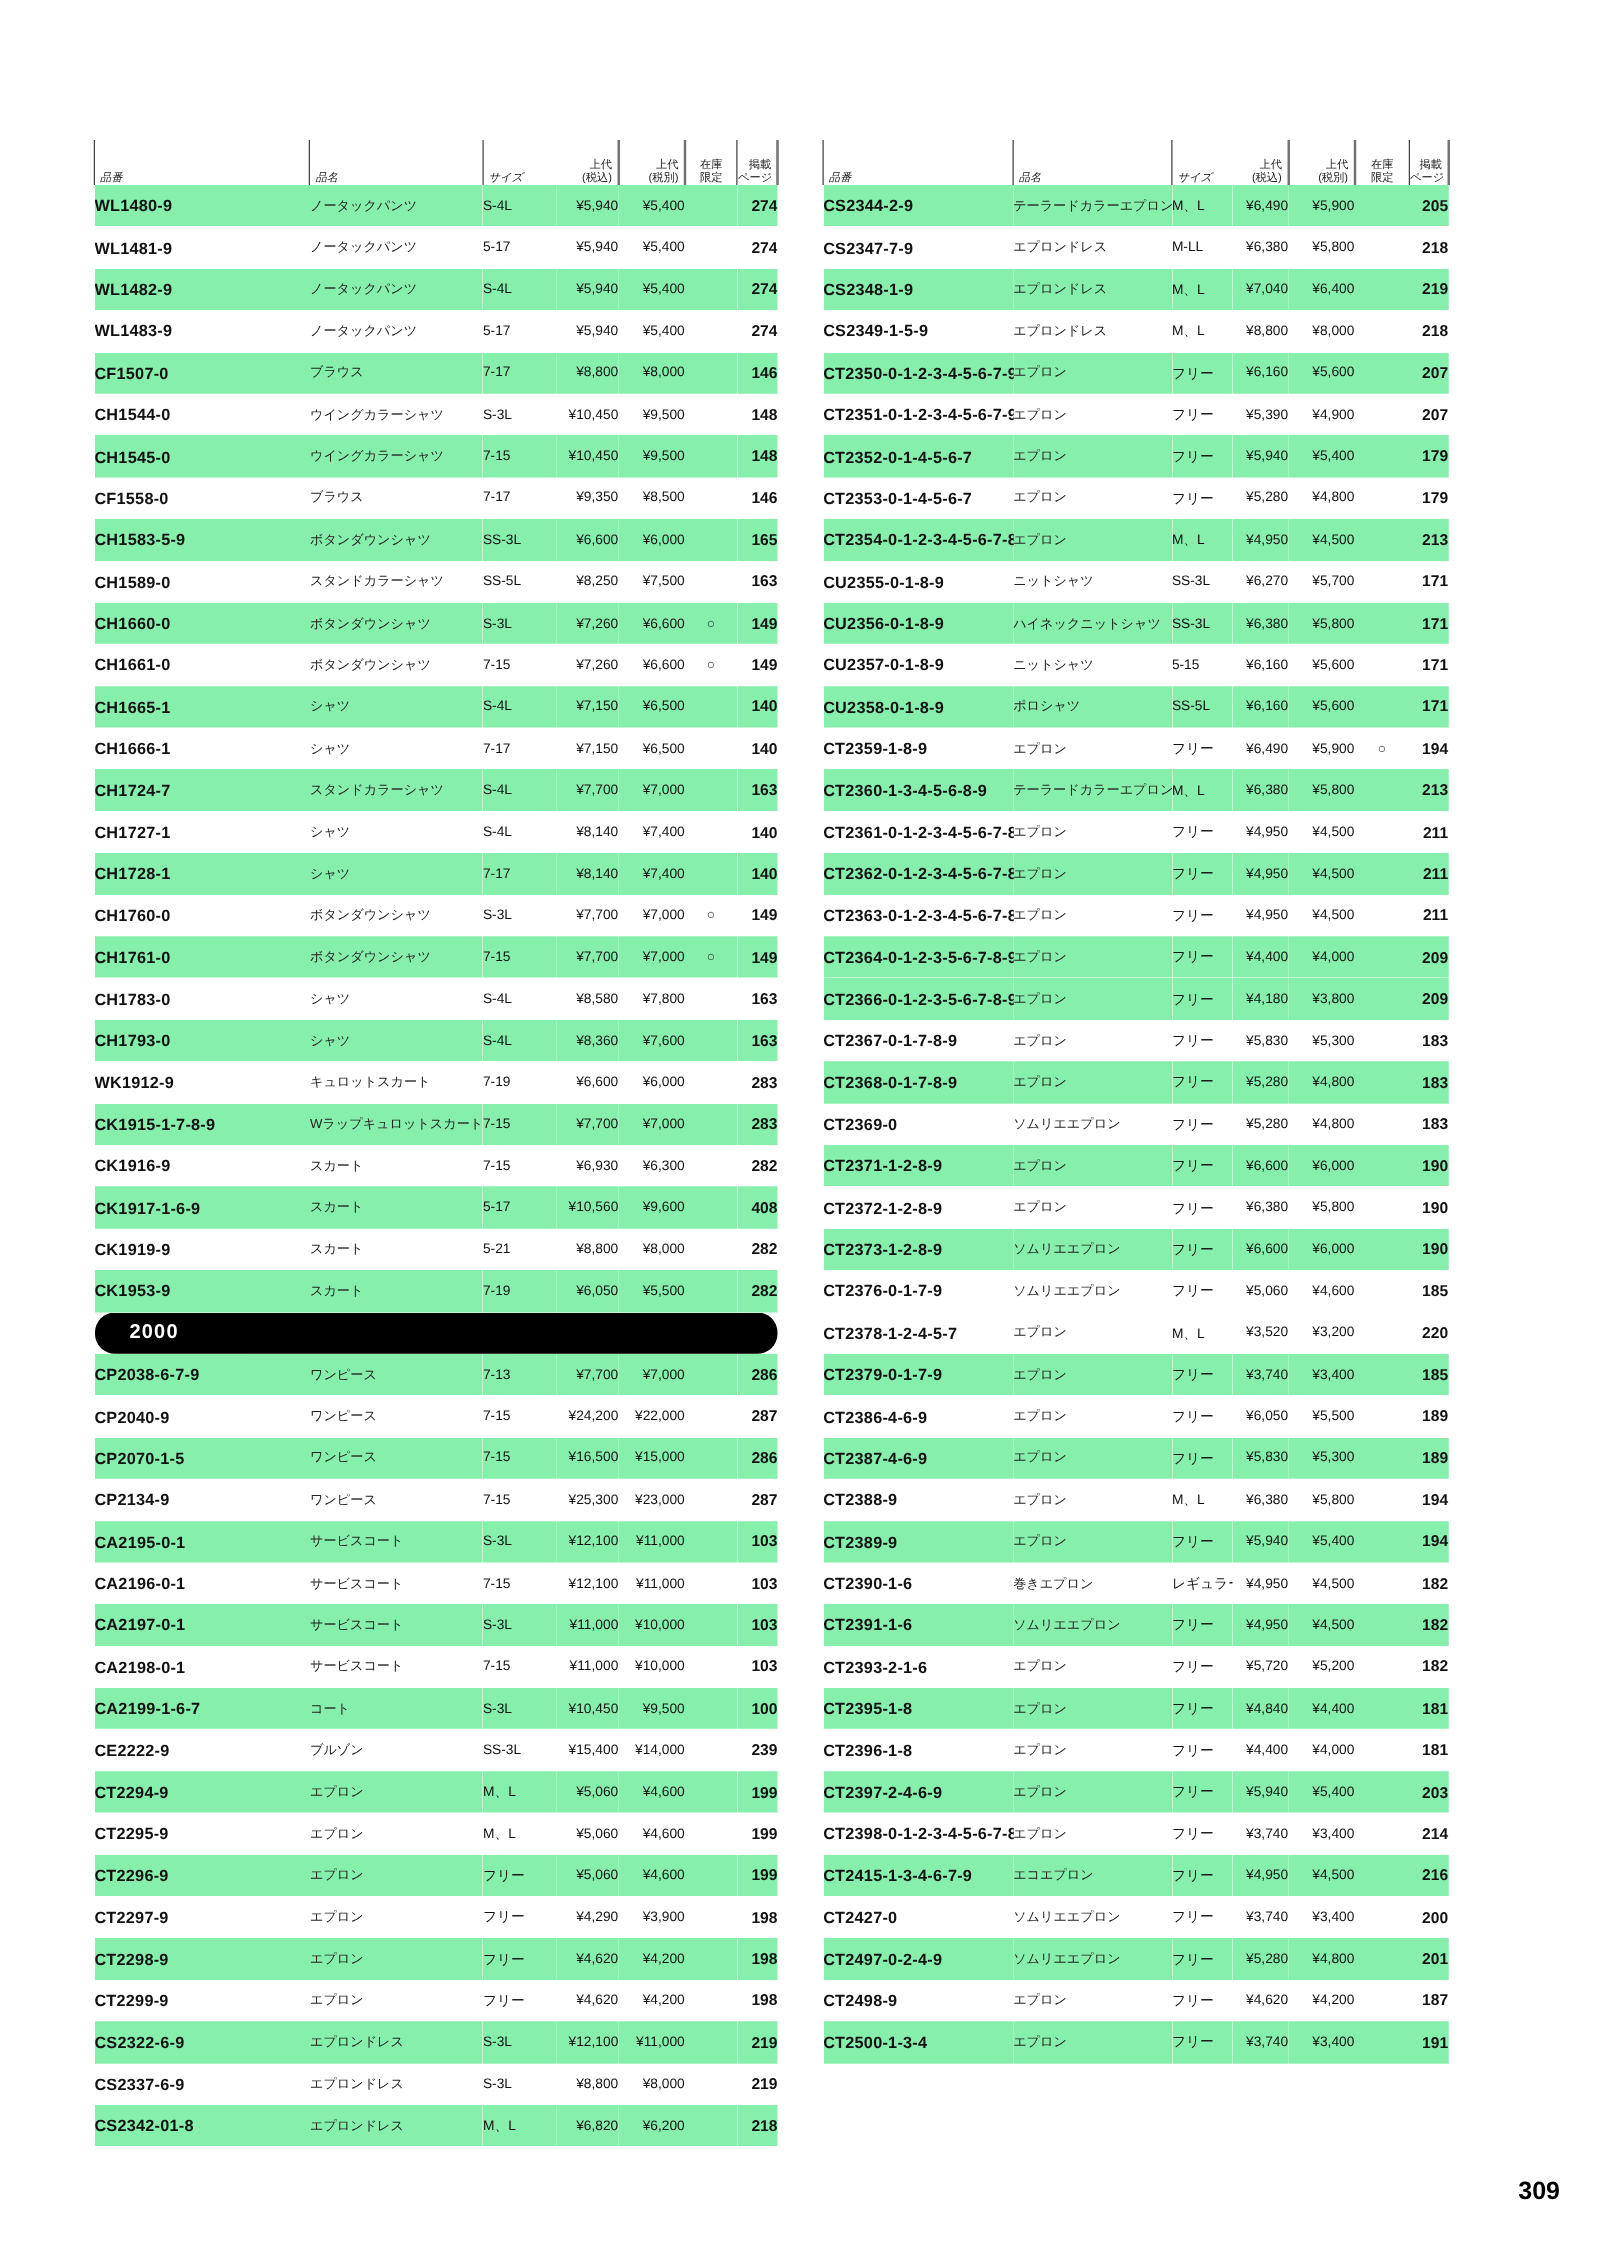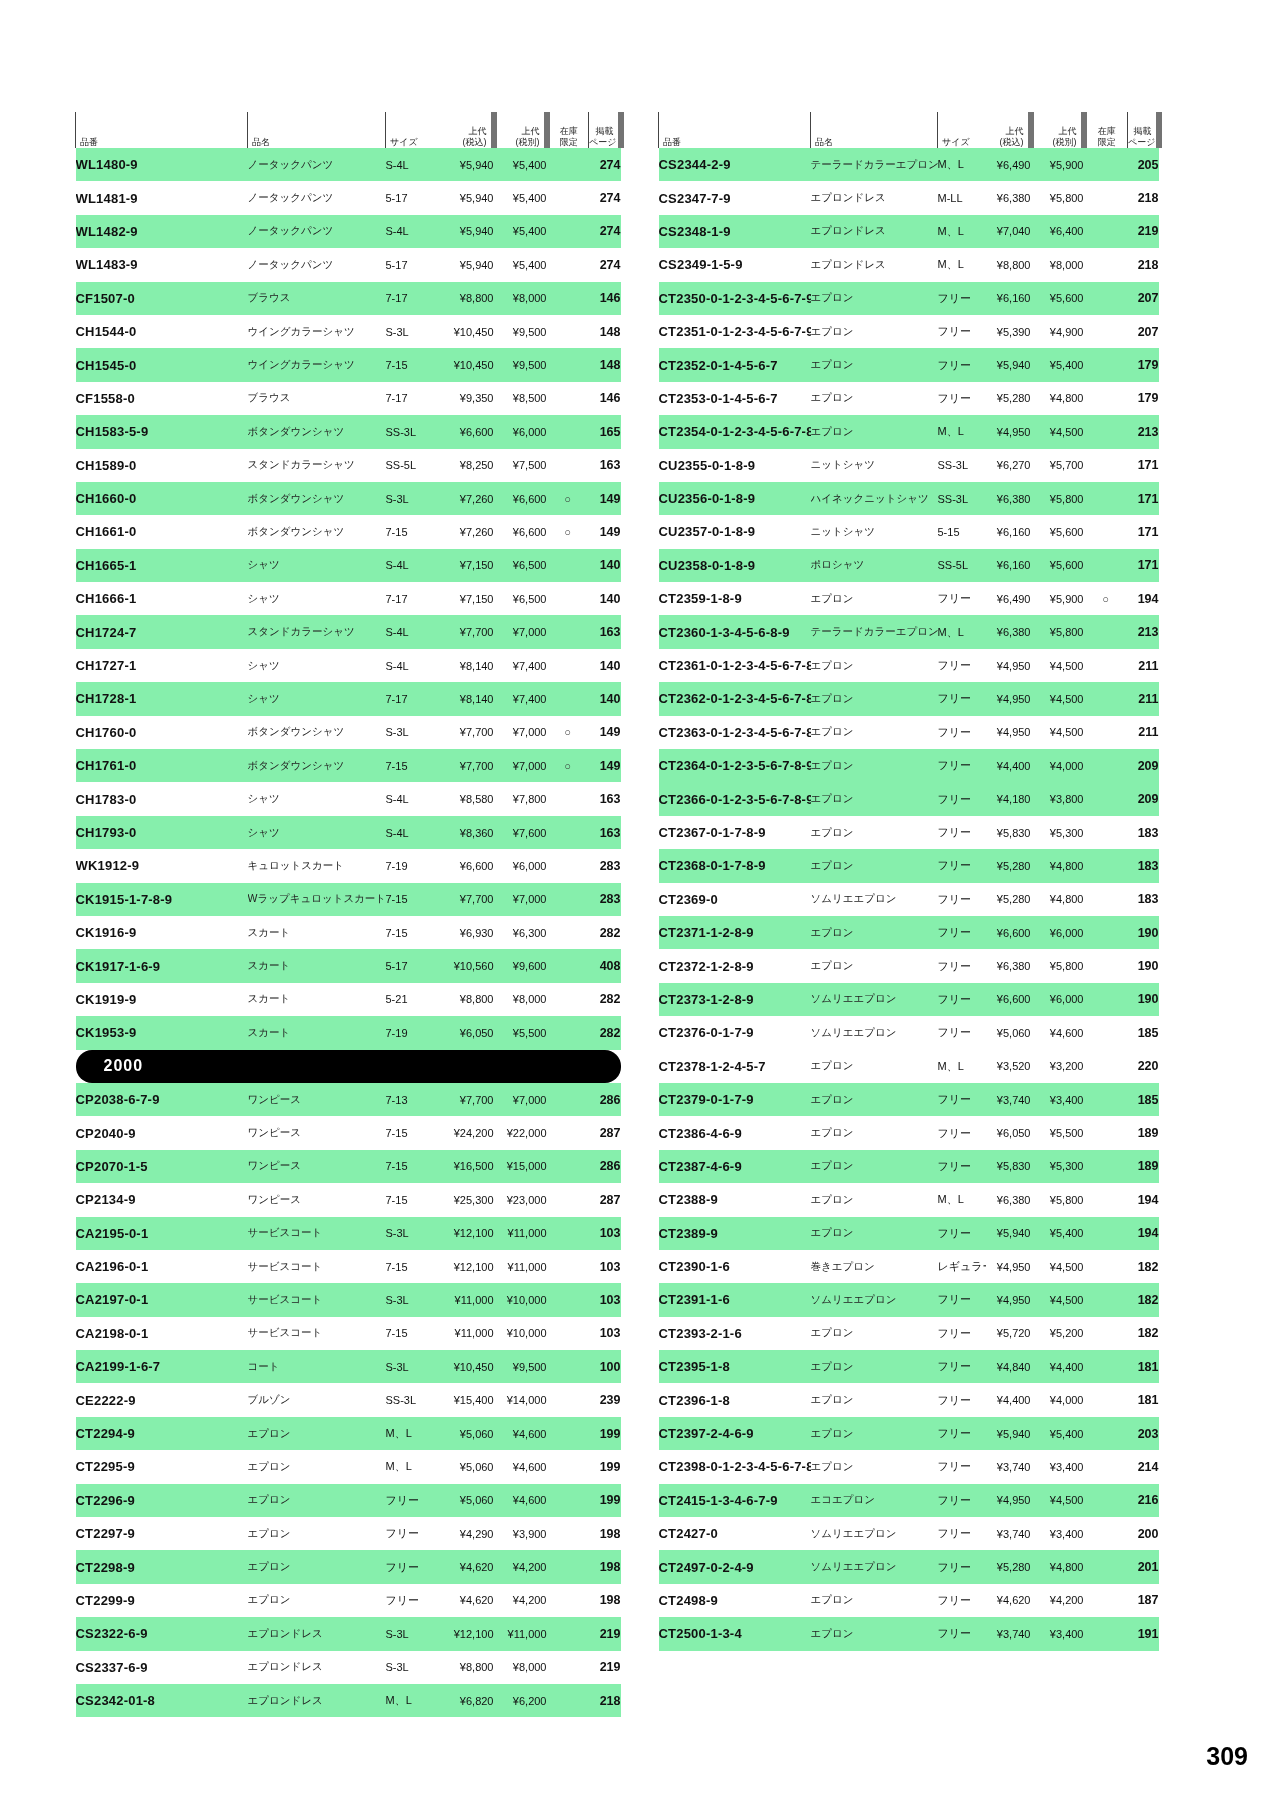--- a/index.html
+++ b/index.html
@@ -10,39 +10,39 @@
   }
   .col{position:absolute;top:112px;}
   .col-left{left:75px;width:548px;}
   .col-right{left:658px;width:500px;}
   table.tbl{border-collapse:collapse;table-layout:fixed;width:100%;}
   table.tbl th,table.tbl td{padding:0;white-space:nowrap;overflow:hidden;}
   thead th{
     height:36px;vertical-align:bottom;font-weight:normal;
     font-size:9px;line-height:1.25;color:#222;padding-bottom:5px;
   }
-  thead th.h-left{text-align:left;border-left:1px solid #444;padding-left:4px;}
-  thead th.h-right{text-align:right;border-right:6px solid #737373;padding-right:4px;}
+  thead th.h-left{text-align:left;border-left:1px solid #444;padding-left:4px;font-style:italic;}
+  thead th.h-right{text-align:right;border-right:2px solid #737373;padding-right:4px;}
   thead th.h-center{text-align:center;border-right:1px solid #444;margin-left:16px;}
   thead th span{display:block;}
   tbody td{height:33.4px;vertical-align:middle;}
   tbody tr.stripe{background:#86efac;}
   td.c-code{font-size:13px;font-weight:bold;letter-spacing:.2px;}
   td.c-name{font-size:10.5px;color:#222;}
   td.c-size{font-size:11px;}
   td.c-price-incl,td.c-price-excl{font-size:11px;text-align:right;padding-right:4px;}
   td.c-stock{font-size:11px;text-align:center;color:#333;}
   td.c-page{font-size:12.5px;font-weight:bold;text-align:right;padding-right:1px;}
   tr.banner-row td{
     background:#000;color:#fff;font-size:16px;font-weight:bold;
     padding-left:28px;letter-spacing:1px;border-radius:16px;
   }
   .page-number{
     position:absolute;left:1188px;top:1742px;width:60px;text-align:right;
-    font-size:25px;font-weight:bold;color:#000;
+    font-size:20px;font-weight:bold;color:#000;
   }
 </style>
 </head>
 <body>
 
 <div class="col col-left">
   <table class="tbl">
     <colgroup>
       <col style="width:172px">
         <col style="width:138px">

